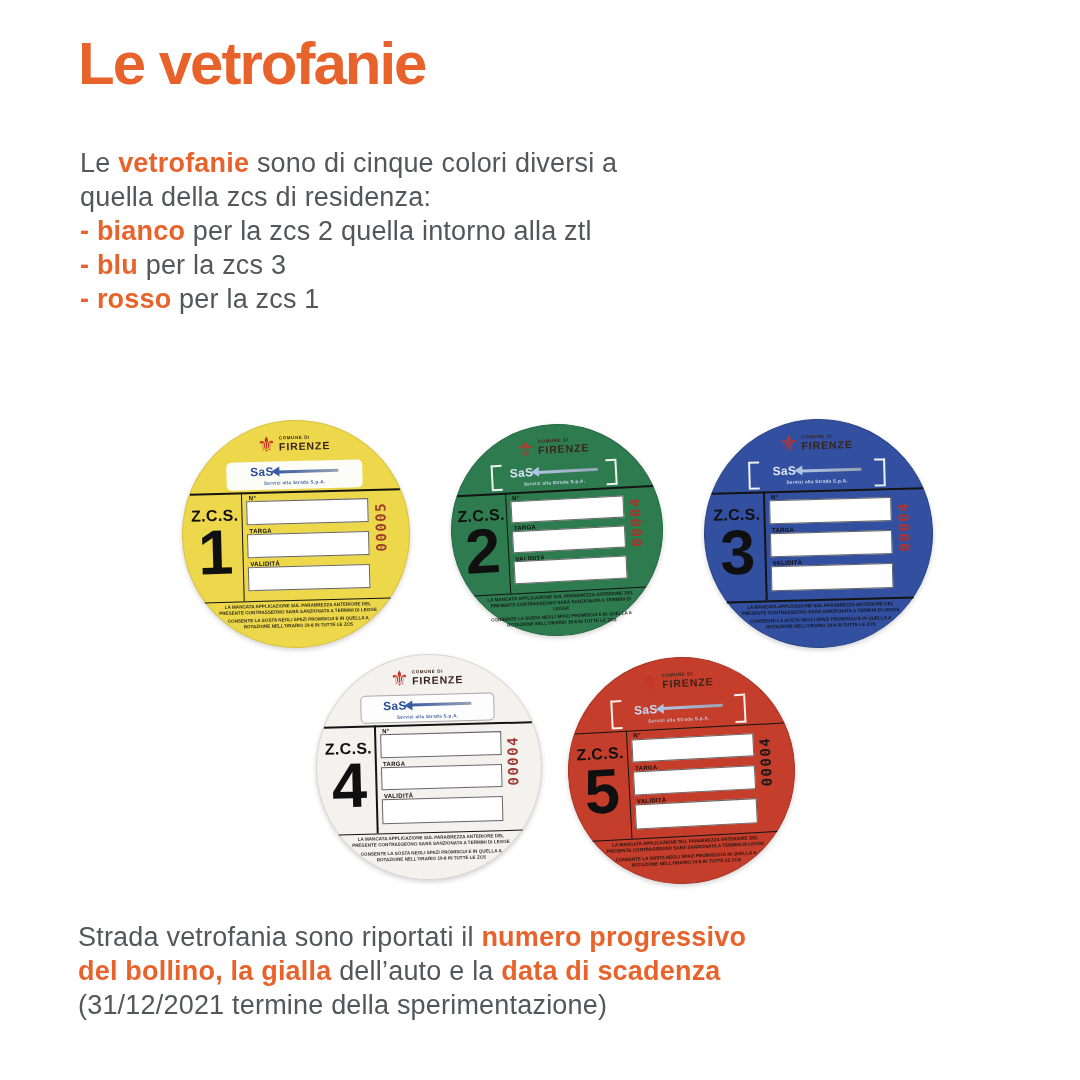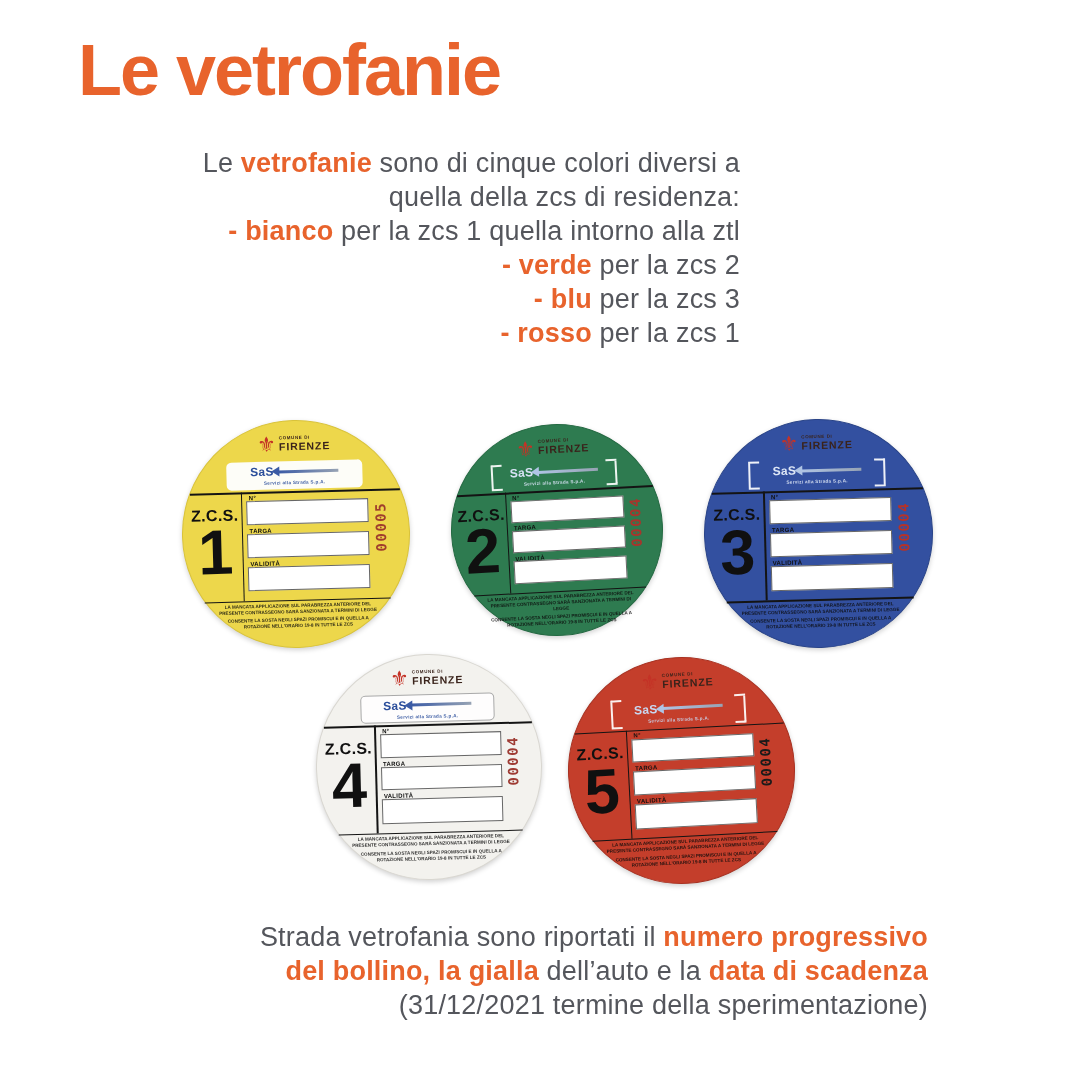--- a/index.html
+++ b/index.html
@@ -5,27 +5,27 @@
   * { margin:0; padding:0; box-sizing:border-box; }
   html,body { background:#ffffff; }
   .canvas {
     position:relative; width:1080px; height:1080px; margin:0 auto;
     background:#ffffff; overflow:hidden;
     font-family:"Liberation Sans", sans-serif;
   }
   
   .page-title {
     position:absolute; left:78px; top:34px;
-    font-size:72px; font-weight:700; letter-spacing:-2px;
+    font-size:60px; font-weight:700; letter-spacing:-2px;
     color:#E8632C; line-height:1;
   }
   
   .intro-block { position:absolute; left:80px; top:146px; width:660px; }
   .footer-block { position:absolute; left:78px; top:920px; width:850px; }
-  .text-line { font-size:27px; line-height:34px; letter-spacing:.2px; color:#54565C;text-align:right; }
+  .text-line { font-size:27px; line-height:34px; letter-spacing:.2px; color:#54565C; }
   .text-line .seg-b { color:#E8632C; font-weight:700; }
   .text-line .seg-n { color:#54565C; font-weight:400; }
   
   .stickers-area { position:absolute; inset:0; }
   .sticker {
     position:absolute; border-radius:50%;
     border:1px solid transparent;
     box-shadow:0 2px 5px rgba(0,0,0,.18);
     transform:rotate(var(--tilt,0deg));
   }
@@ -109,23 +109,22 @@
 <div class="canvas">
 
   <h1 class="page-title">Le vetrofanie</h1>
 
   <div class="intro-block">
 
       <div class="text-line"><span class="seg-n">Le </span><span class="seg-b">vetrofanie</span><span class="seg-n"> sono di cinque colori diversi a</span><span class="seg-b"></span><span class="seg-n"></span></div>
 
       <div class="text-line"><span class="seg-n">quella della zcs di residenza:</span><span class="seg-b"></span><span class="seg-n"></span><span class="seg-b"></span><span class="seg-n"></span></div>
 
-      <div class="text-line"><span class="seg-n"></span><span class="seg-b">- bianco</span><span class="seg-n"> per la zcs 1 quella intorno alla ztl</span><span class="seg-b"></span><span class="seg-n"></span></div>
-
-      <div class="text-line"><span class="seg-n"></span><span class="seg-b">- verde</span><span class="seg-n"> per la zcs 2</span><span class="seg-b"></span><span class="seg-n"></span></div>
+      <div class="text-line"><span class="seg-n"></span><span class="seg-b">- bianco</span><span class="seg-n"> per la zcs 2 quella intorno alla ztl</span><span class="seg-b"></span><span class="seg-n"></span></div>
+
 
       <div class="text-line"><span class="seg-n"></span><span class="seg-b">- blu</span><span class="seg-n"> per la zcs 3</span><span class="seg-b"></span><span class="seg-n"></span></div>
 
 
       <div class="text-line"><span class="seg-n"></span><span class="seg-b">- rosso</span><span class="seg-n"> per la zcs 1</span><span class="seg-b"></span><span class="seg-n"></span></div>
     </div>
 
   <div class="stickers-area">
 
       <div class="sticker s1" style="background-color: rgb(237, 215, 75); border-color: rgb(217, 195, 58); --tilt: -1.5deg;">

